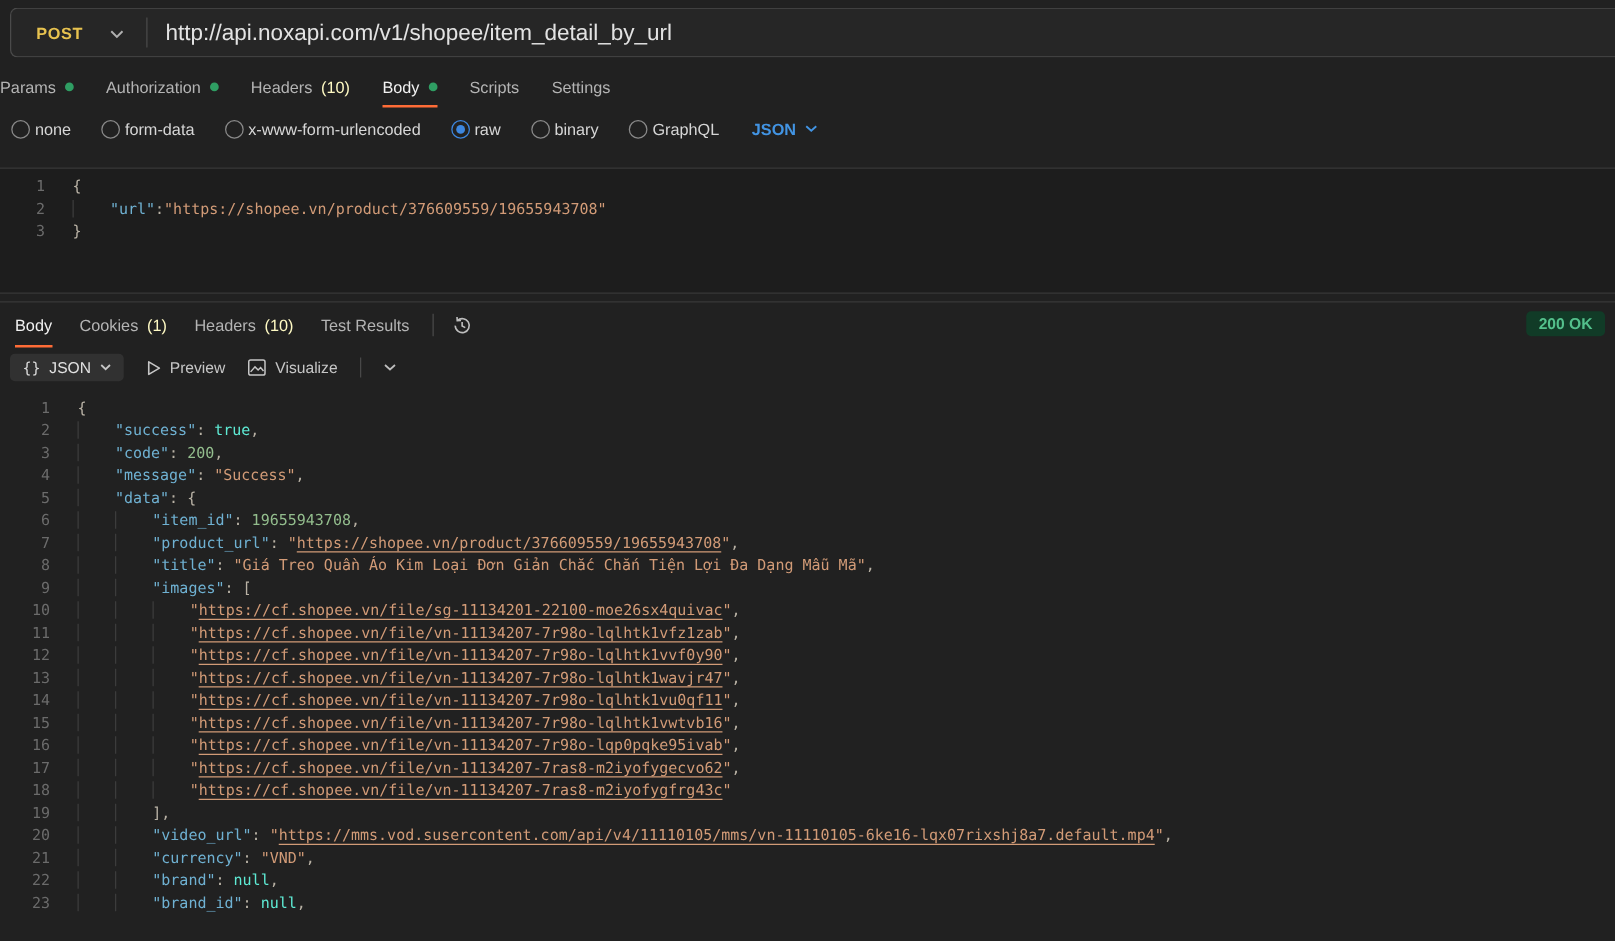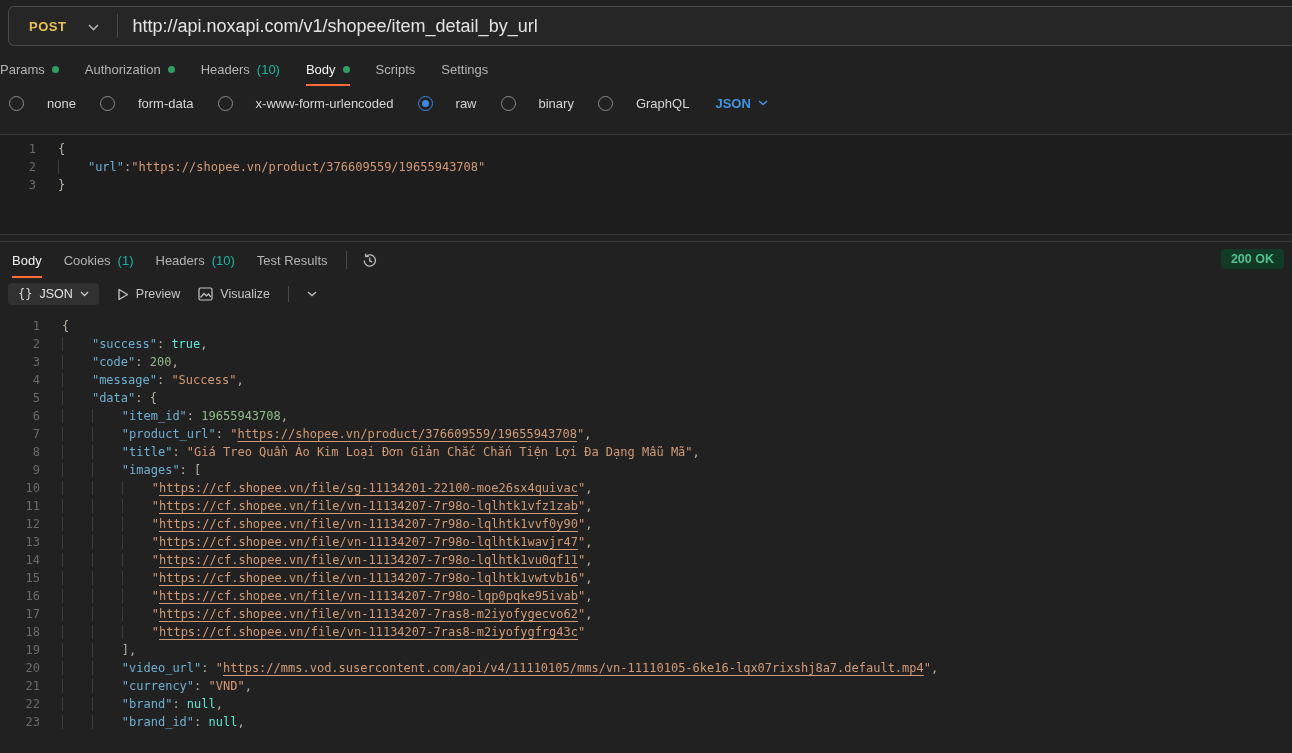--- a/index.html
+++ b/index.html
@@ -20,25 +20,25 @@
   .method-chevron { margin:2px 18px 0 22px; display:flex; }
   .vsep { width:1px; height:24px; background:#4a4a4a; }
   .url-text { margin-left:14px; color:#e3e3e3; font-size:18px; }
 
   
   .req-tabs { display:flex; align-items:stretch; height:34px; gap:26px; }
   .tab { position:relative; display:flex; align-items:center; gap:7px; color:#b4b4b4; cursor:default; }
   .tab.active { color:#f2f2f2;text-align:right; }
   .tab.active::after { content:""; position:absolute; left:0; right:0; bottom:0; height:2px; background:#ff6c37; }
   .dot { width:7px; height:7px; border-radius:50%; background:#2f9e63; display:inline-block; }
-  .count { color:#14b8a6; }
+  .count { color:#fef9c3; }
 
   
   .radio-row { display:flex; align-items:center; height:34px; padding-left:9px; gap:24px; color:#d6d6d6; }
-  .radio-item { display:flex; align-items:flex-end; gap:23px; }
+  .radio-item { display:flex; align-items:flex-end; gap:4px; }
   .radio { width:15px; height:15px; border-radius:50%; border:1px solid #8a8a8a; position:relative; flex:0 0 15px; }
   .radio.on { border-color:#3d87e0; }
   .radio.on::after { content:""; position:absolute; left:3px; top:3px; width:7px; height:7px; border-radius:50%; background:#3d87e0; }
   .json-select { display:flex; align-items:center; gap:7px; color:#4294e3; font-weight:600; margin-left:2px; }
 
   
   .mono, .mono * { font-family:"DejaVu Sans Mono", monospace; }
   .editor {
     margin-top:14px; height:101px; background:#1d1d1d;
     border-top:1px solid #383838; border-bottom:1px solid #383838;

